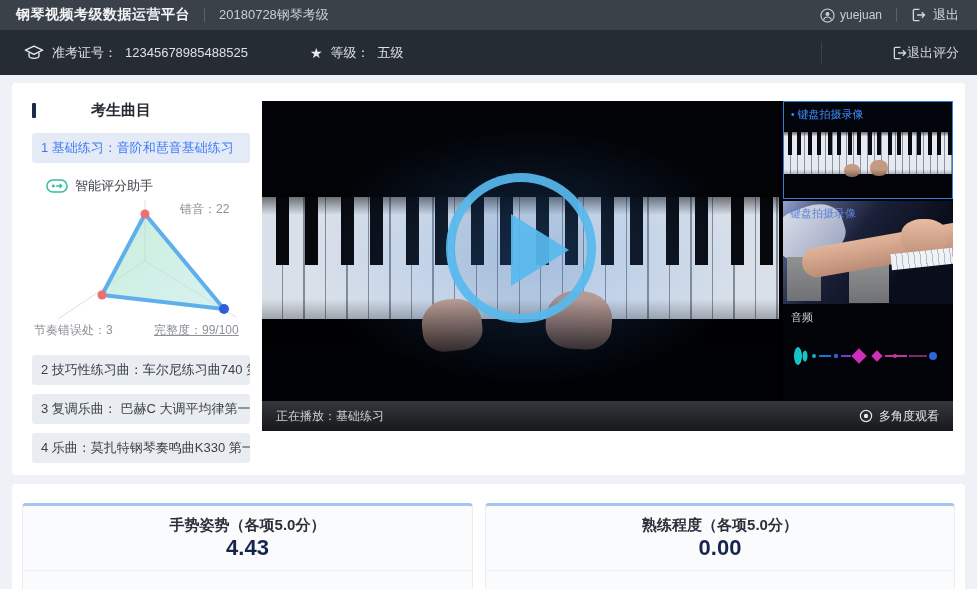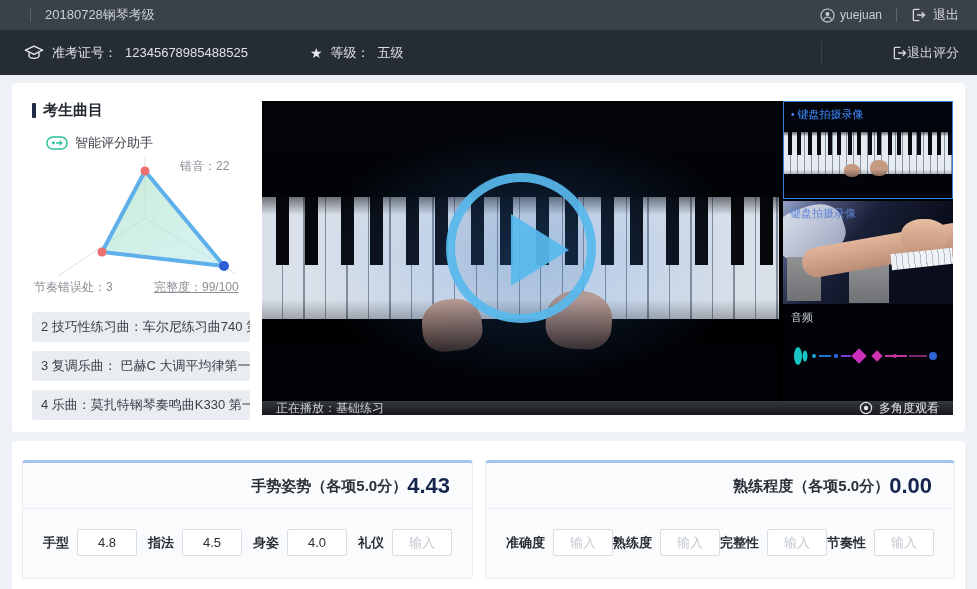--- a/index.html
+++ b/index.html
@@ -21,21 +21,21 @@
   .sub-left { display:flex; align-items:center; gap:10px; color:#dde1e6; font-size:13px; }
   .sub-group { display:flex; align-items:center; gap:8px; }
   .sub-gap { width:42px; }
   .star-glyph { color:#e8ecf0; font-size:14px; }
   .exit-scoring { display:flex; align-items:center; background:none; border:none; color:#d4d8dd; font-size:13px; cursor:pointer; font-family:inherit; padding-left:70px; border-left:1px solid #3a414a; height:22px; }
 
   
   main { padding:8px 12px 0 12px; }
   .panel { background:#ffffff; border-radius:4px; }
   .top-panel { padding:10px 12px 12px 10px; display:flex; margin-bottom:9px; }
-  .section-title { display:flex; align-items:center; font-size:15px; font-weight:bold; color:#262b33; }
+  .section-title { display:flex; align-items:center; font-size:15px; font-weight:bold; color:#262b33;gap:48px; }
   .title-bar { width:4px; height:15px; background:#1f2a44; margin-right:7px; border-radius:1px; }
 
   
   .playlist { width:240px; padding:8px 12px 0 10px; flex:none; }
   .song-item { margin-top:9px; padding:6px 9px; font-size:13px; border-radius:3px; background:#e9edf2; color:#3a3f47; cursor:pointer; white-space:nowrap; overflow:hidden; }
   .song-item.active { background:#e4ebf6; color:#3f7bf8; margin-top:13px; }
   .assistant { display:flex; align-items:center; gap:7px; margin:14px 0 2px 14px; font-size:13px; color:#3d424a; }
   .radar-wrap { position:relative; width:228px; height:142px; margin:2px auto 16px auto; }
   .radar-label { position:absolute; font-size:12px; color:#8b9097; white-space:nowrap; }
   .rl-top { left:148px; top:4px; }
@@ -80,42 +80,43 @@
   .arm-hand { position:absolute; left:118px; top:18px; width:46px; height:34px; background:linear-gradient(180deg,#e7bda2,#c2947c); border-radius:45% 45% 40% 40%; }
   .pillar { position:absolute; background:linear-gradient(180deg,#8f9193,#6f7174); }
   .p1 { left:4px; top:56px; width:34px; height:44px; }
   .p2 { left:66px; top:62px; width:40px; height:40px; }
   .mini-keys { position:absolute; right:0; top:50px; width:62px; height:16px; transform:rotate(-6deg);
     background:repeating-linear-gradient(90deg,#eef1f5 0 5px,#b6bcc6 5px 6px); }
   .audio-zone { position:relative; flex:1; background:#020308; }
   .audio-label { position:absolute; left:8px; top:6px; font-size:11px; color:#cfd4da;font-family:Liberation Serif, serif; }
   .waveform { position:absolute; left:6px; top:40px; }
 
-  .video-bar { height:14px; background:linear-gradient(180deg,#34373c,#17181b); display:flex; align-items:center; justify-content:space-between; padding:0 14px; }
+  .video-bar { height:30px; background:linear-gradient(180deg,#34373c,#17181b); display:flex; align-items:center; justify-content:space-between; padding:0 14px; }
   .now-playing { font-size:12px; color:#cfd3d8; }
   .multi-angle { display:flex; align-items:center; gap:6px; font-size:12px; color:#e3e6ea; background:none; border:none; cursor:pointer; font-family:inherit; }
 
   
   .bottom-panel { padding:10px 10px 13px 10px; }
   .cards { display:flex; gap:12px; margin-top:9px; }
   .score-card { flex:1; background:#fafbfd; border:1px solid #e9edf2; border-top:3px solid #a5c4f2; border-radius:4px; }
-  .card-head { display:flex; align-items:center; justify-content:flex-end; padding:10px 22px 9px 22px; border-bottom:1px solid #edf0f4; }
+  .card-head { display:flex; align-items:center; justify-content:space-between; padding:10px 22px 9px 22px; border-bottom:1px solid #edf0f4;flex-direction:column; }
   .card-title { font-size:15px; color:#2b3038; font-weight:bold; }
   .card-total { font-size:22px; color:#15254d; font-weight:bold; }
   .card-fields { display:flex; justify-content:space-between; padding:20px 20px 22px 20px; }
   .field { display:flex; align-items:center; gap:8px; }
   .field-label { font-size:13px; color:#2b3038; font-weight:bold; white-space:nowrap; }
   .field input { width:60px; height:27px; border:1px solid #d8dce3; border-radius:2px; text-align:center; font-size:13px; color:#2b2f36; background:#fff; font-family:inherit; outline:none; }
   .field input::placeholder { color:#c3c8d1; }
 </style>
 </head>
 <body>
 
 <header class="navbar">
   <div class="nav-left">
+    <span class="nav-title">钢琴视频考级数据运营平台</span>
     <span class="nav-vdiv"></span>
     <span class="nav-session">20180728钢琴考级</span>
   </div>
   <div class="nav-right">
     <span class="nav-user">
       <svg class="icon-svg" width="15" height="15" viewBox="0 0 16 16">
           <circle cx="8" cy="8" r="7" fill="none" stroke="#c9ced5" stroke-width="1.2"></circle>
           <circle cx="8" cy="6.4" r="2.1" fill="#c9ced5"></circle>
           <path d="M3.8 12.6c.8-2 2.4-3 4.2-3s3.4 1 4.2 3" fill="none" stroke="#c9ced5" stroke-width="1.2"></path>
         </svg>
@@ -160,20 +161,21 @@
 
 <main>
 
   <section class="panel top-panel">
     <aside class="playlist">
       <h2 class="section-title">
         <i class="title-bar"></i>
         <span>考生曲目</span>
       </h2>
 
+      <div class="song-item active">1 基础练习：音阶和琶音基础练习</div>
 
       <div class="assistant">
         <svg class="icon-svg" width="22" height="14" viewBox="0 0 24 15">
             <rect x="1" y="1" width="22" height="13" rx="6.5" fill="none" stroke="#2cbf9c" stroke-width="1.6"></rect>
             <circle cx="8" cy="7.5" r="1.6" fill="#2cbf9c"></circle>
             <path d="M11 7.5h6M14.8 5.2l2.4 2.3-2.4 2.3" fill="none" stroke="#2cbf9c" stroke-width="1.4"></path>
           </svg>
         <span>智能评分助手</span>
       </div>
 

